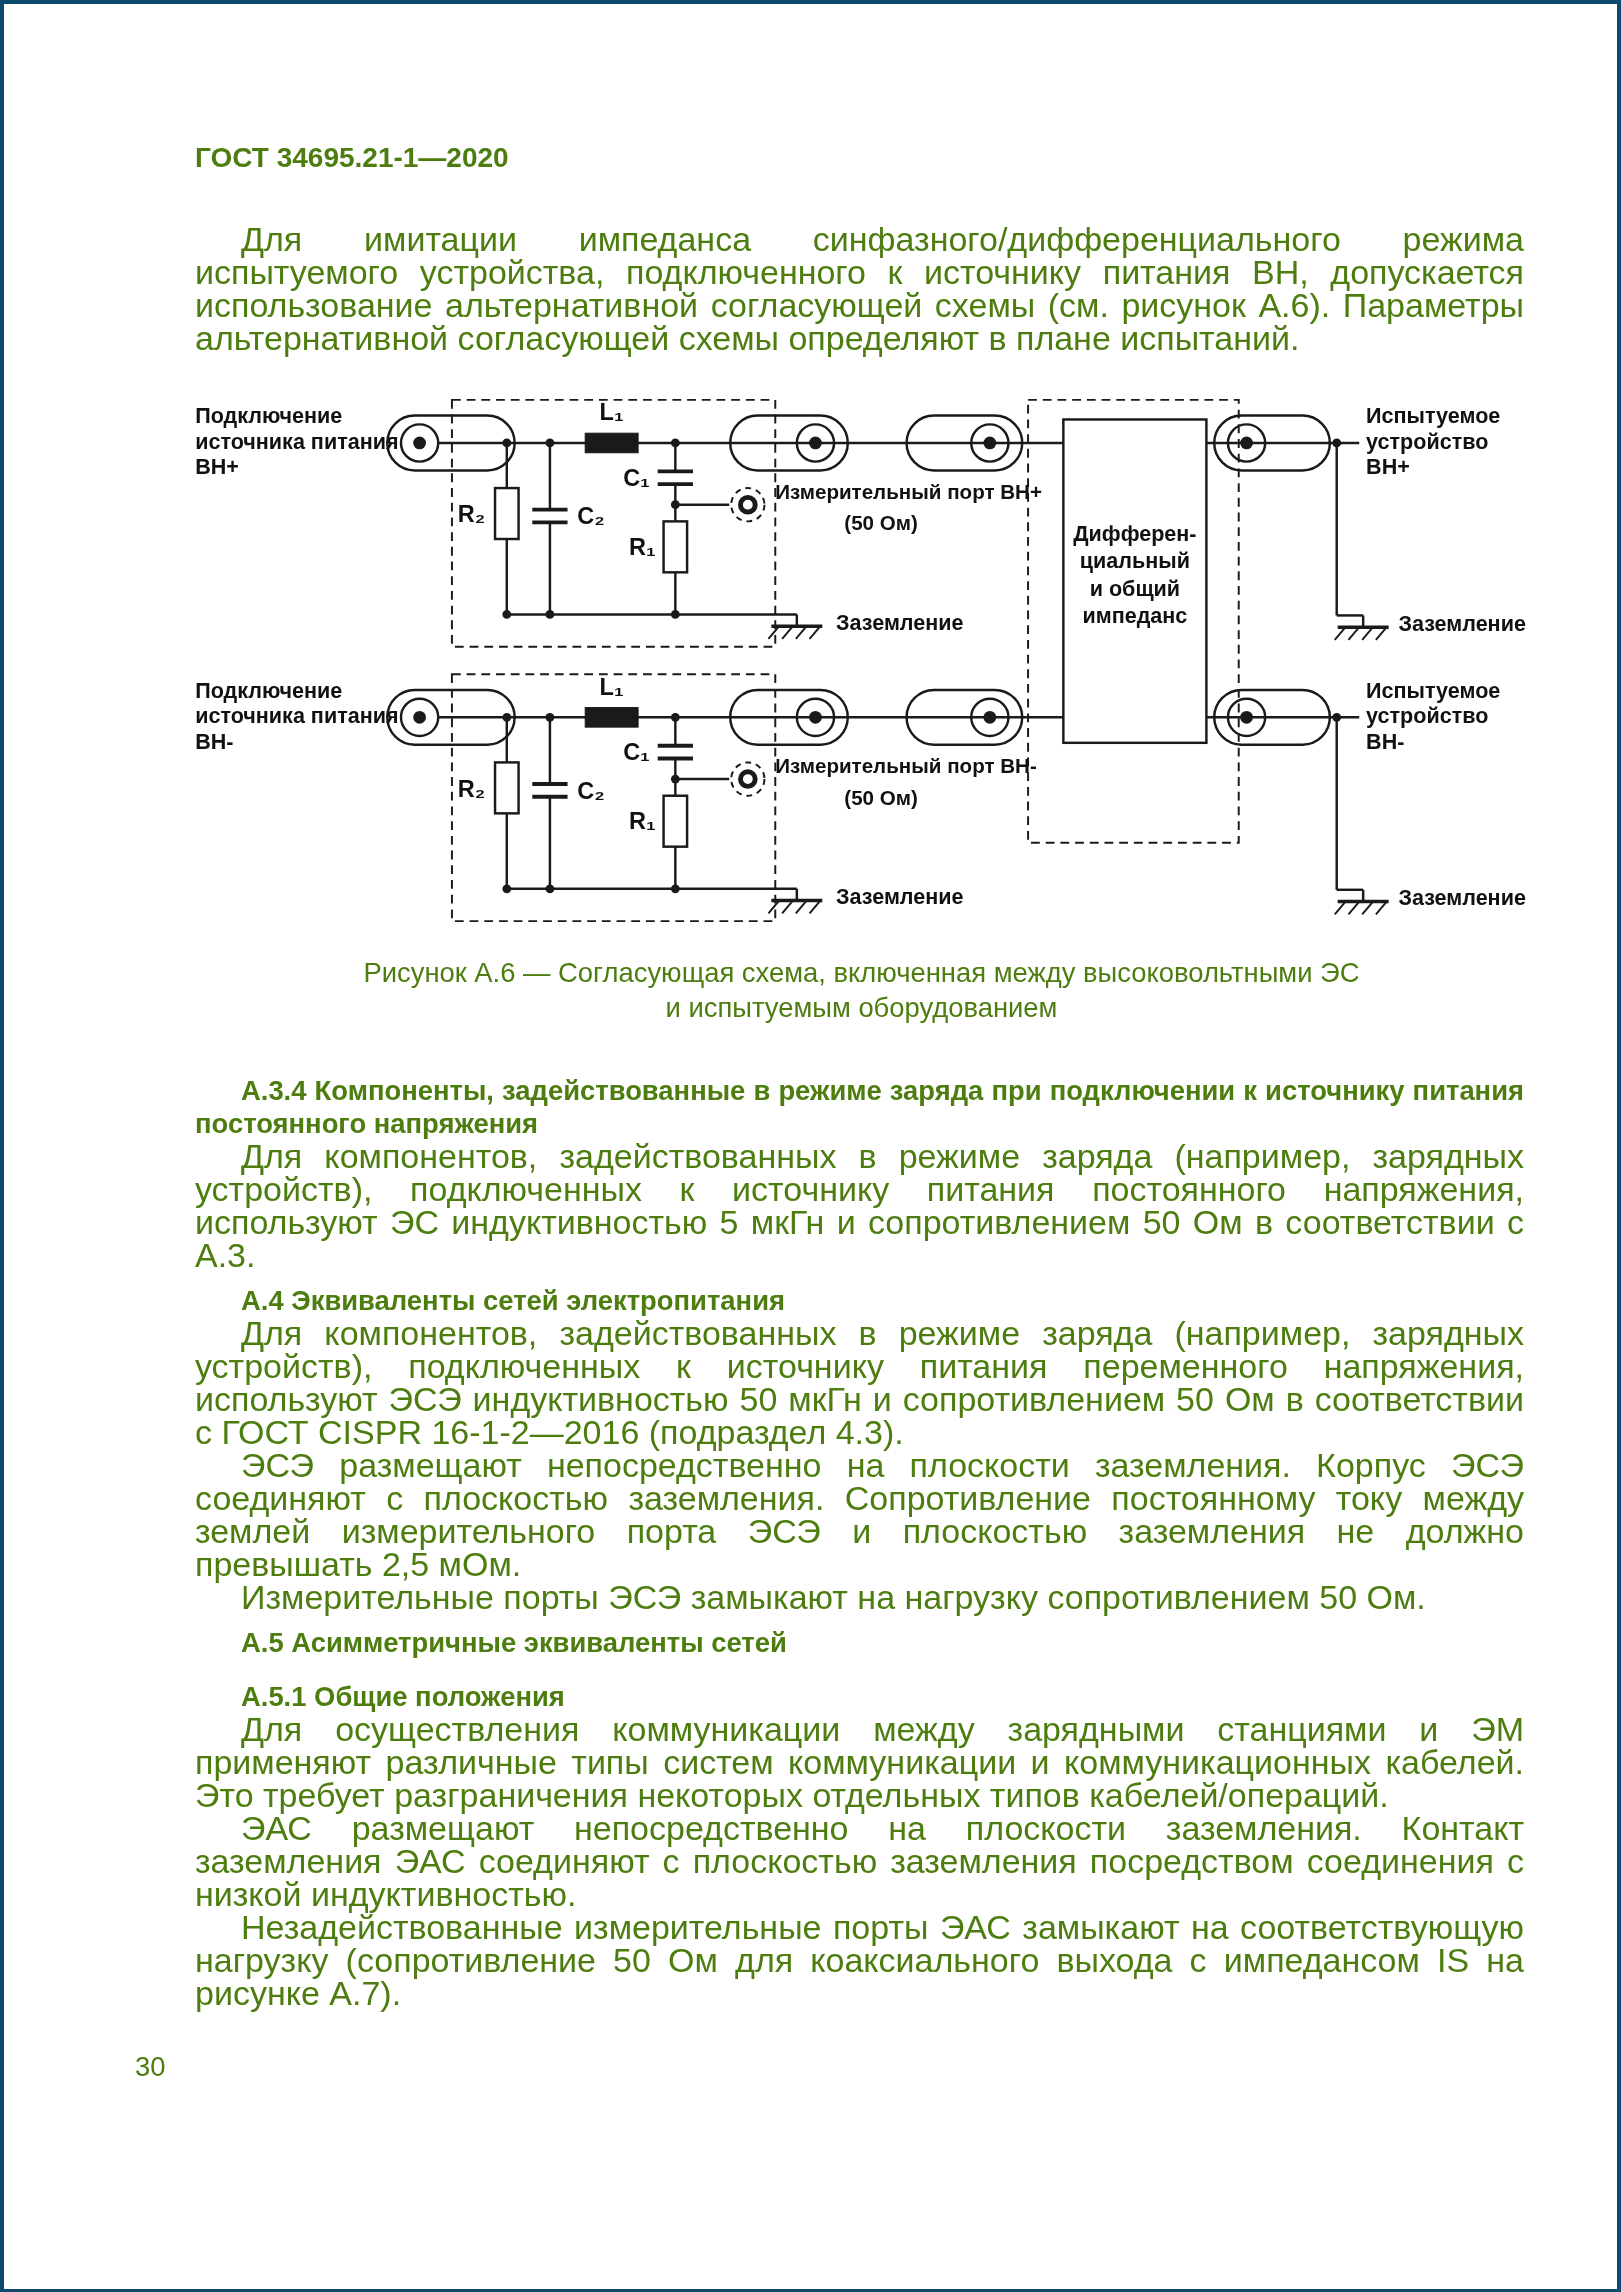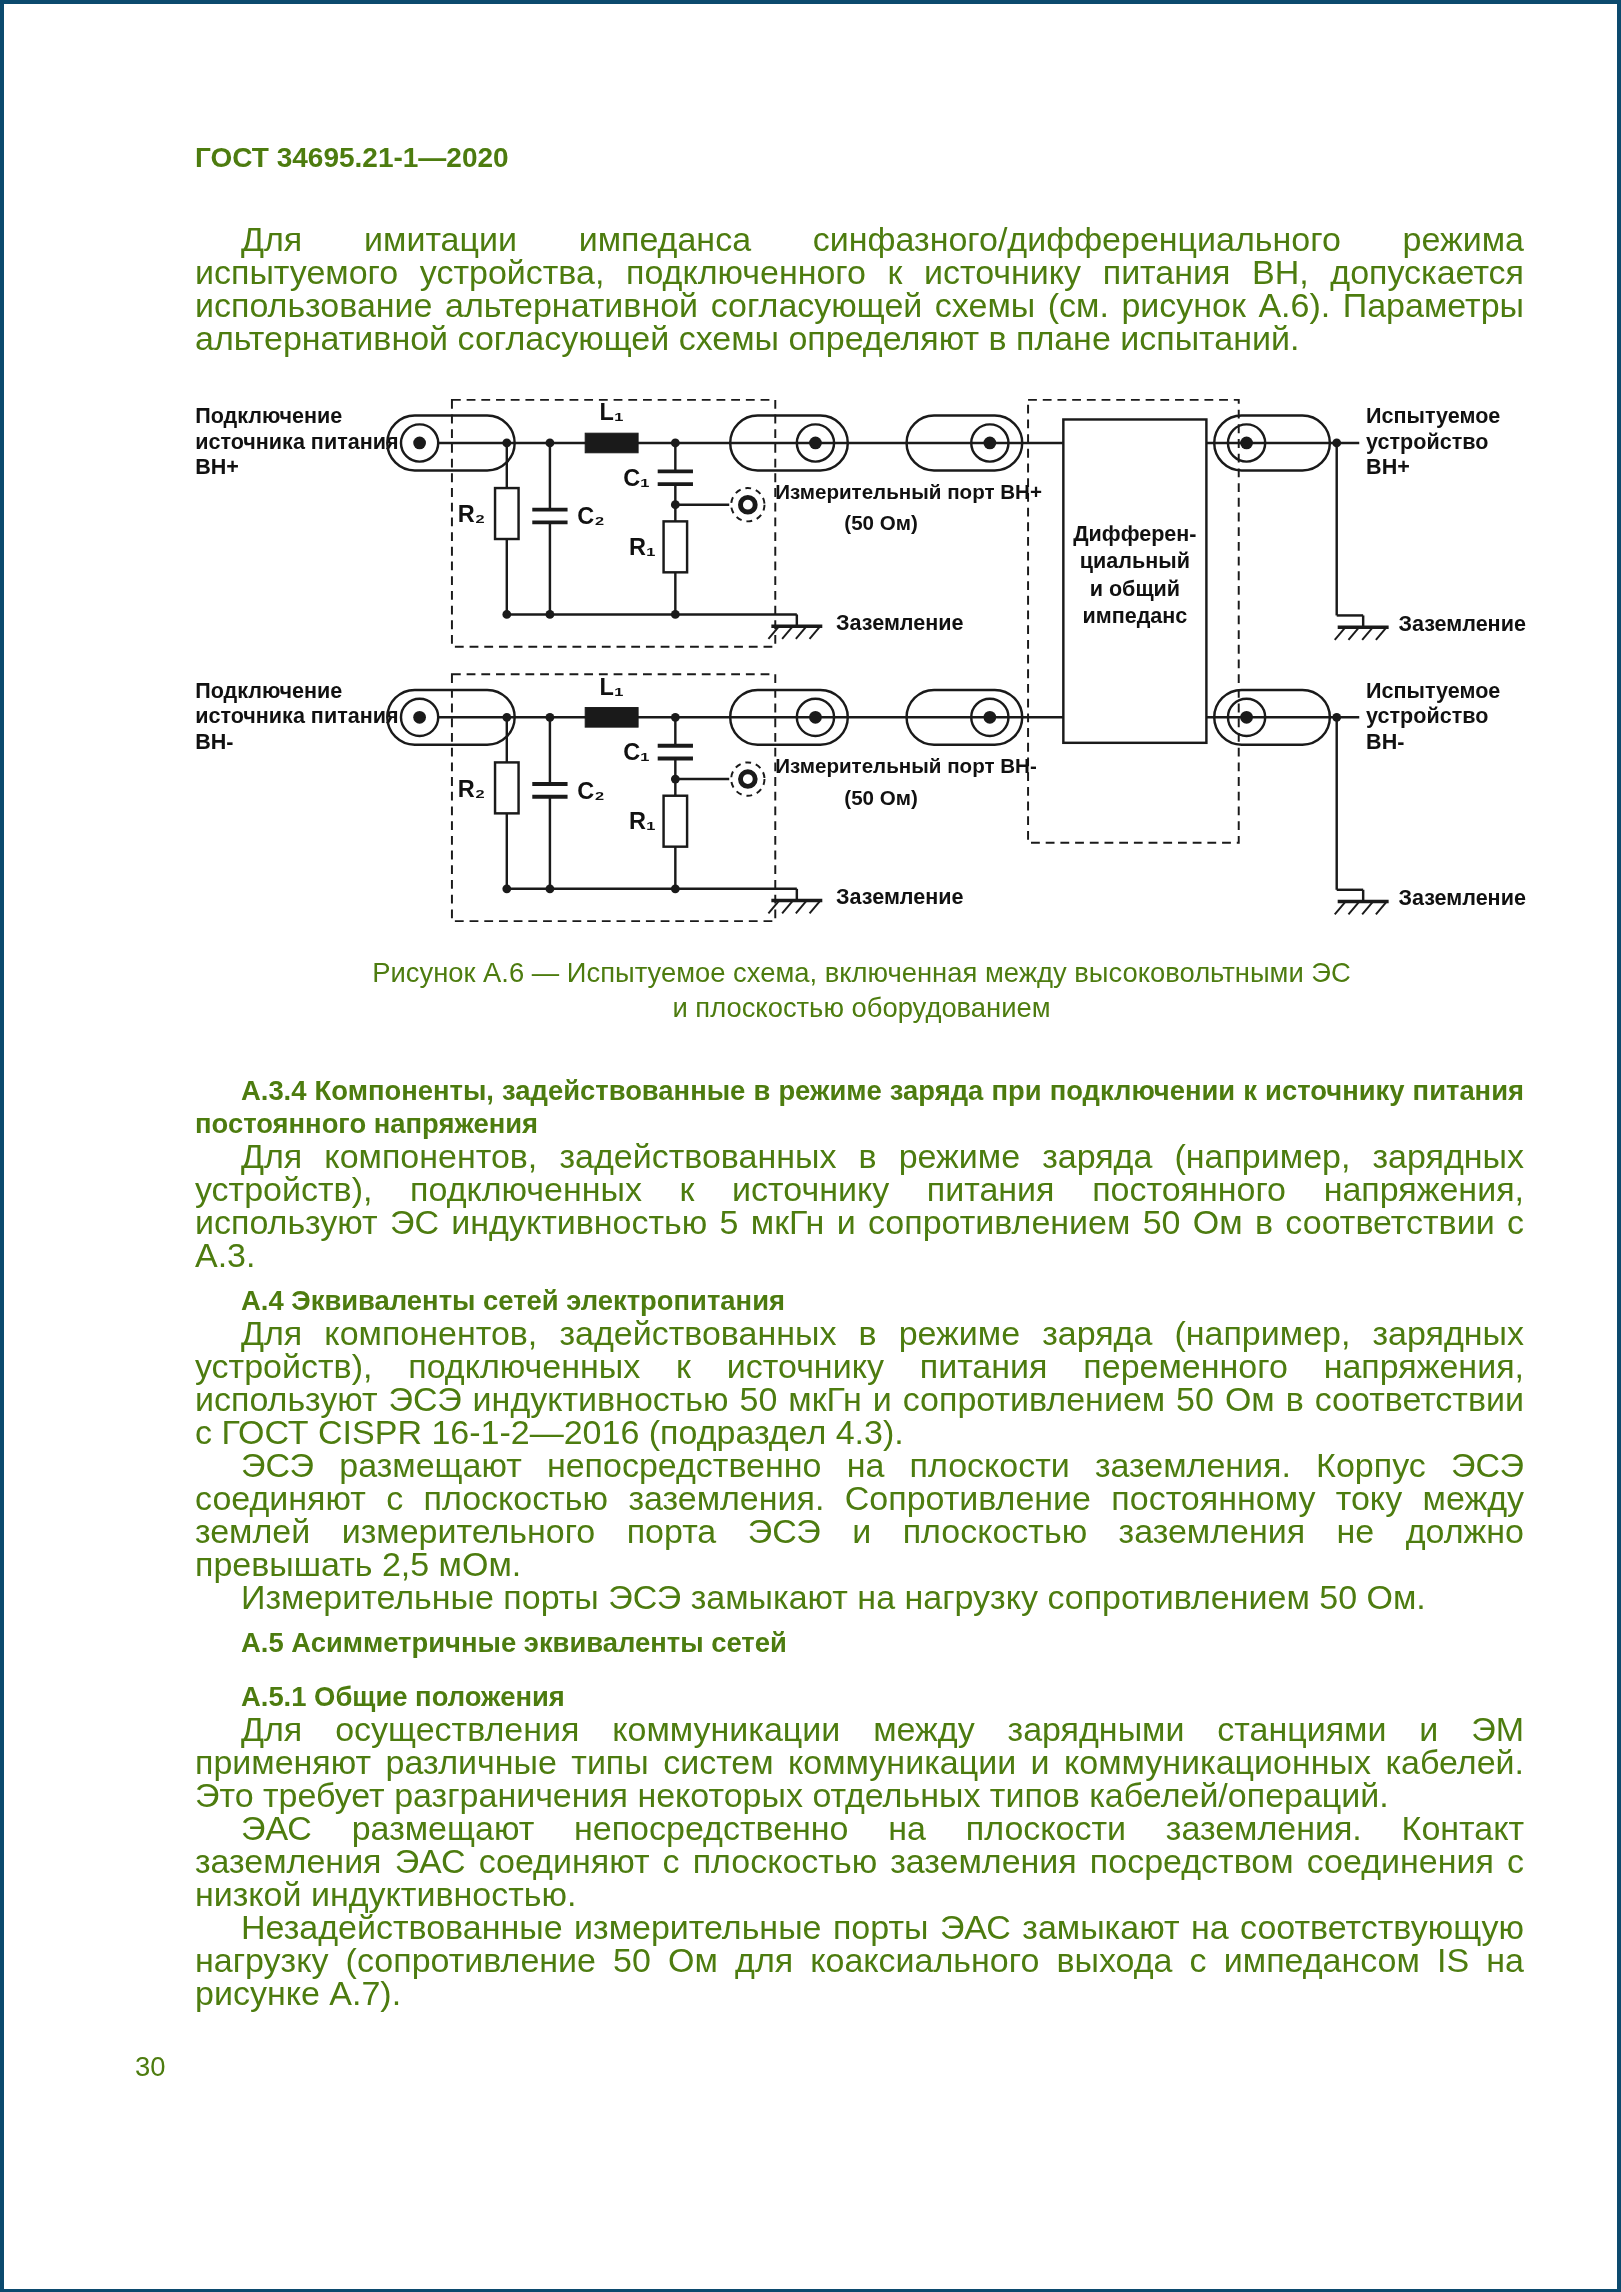--- a/index.html
+++ b/index.html
@@ -307,22 +307,22 @@
             <text class="dlabel" x="1228" y="242">Заземление</text>
           </g>
 
           <text class="dlabel" x="1195" y="30">Испытуемое</text>
           <text class="dlabel" x="1195" y="56">устройство</text>
           <text class="dlabel" x="1195" y="82">ВН-</text>
         </g>
       </svg>
 
       <div class="caption mt-cap">
-        <div>Рисунок А.6 — Испытуемое схема, включенная между высоковольтными ЭС</div>
-        <div>и плоскостью оборудованием</div>
+        <div>Рисунок А.6 — Согласующая схема, включенная между высоковольтными ЭС</div>
+        <div>и испытуемым оборудованием</div>
       </div>
     </div>
 
     <p class="h mt-lg">А.3.4 Компоненты, задействованные в режиме заряда при подключении к источнику питания постоянного напряжения</p>
     <p class="body-p">Для компонентов, задействованных в режиме заряда (например, зарядных устройств), подключенных к источнику питания постоянного напряжения, используют ЭС индуктивностью 5 мкГн и сопротивлением 50 Ом в соответствии с А.3.</p>
 
     <p class="h mt-sm">А.4 Эквиваленты сетей электропитания</p>
     <p class="body-p">Для компонентов, задействованных в режиме заряда (например, зарядных устройств), подключенных к источнику питания переменного напряжения, используют ЭСЭ индуктивностью 50 мкГн и сопротивлением 50 Ом в соответствии с ГОСТ CISPR 16-1-2—2016 (подраздел 4.3).</p>
     <p class="body-p">ЭСЭ размещают непосредственно на плоскости заземления. Корпус ЭСЭ соединяют с плоскостью заземления. Сопротивление постоянному току между землей измерительного порта ЭСЭ и плоскостью заземления не должно превышать 2,5 мОм.</p>
     <p class="body-p">Измерительные порты ЭСЭ замыкают на нагрузку сопротивлением 50 Ом.</p>

